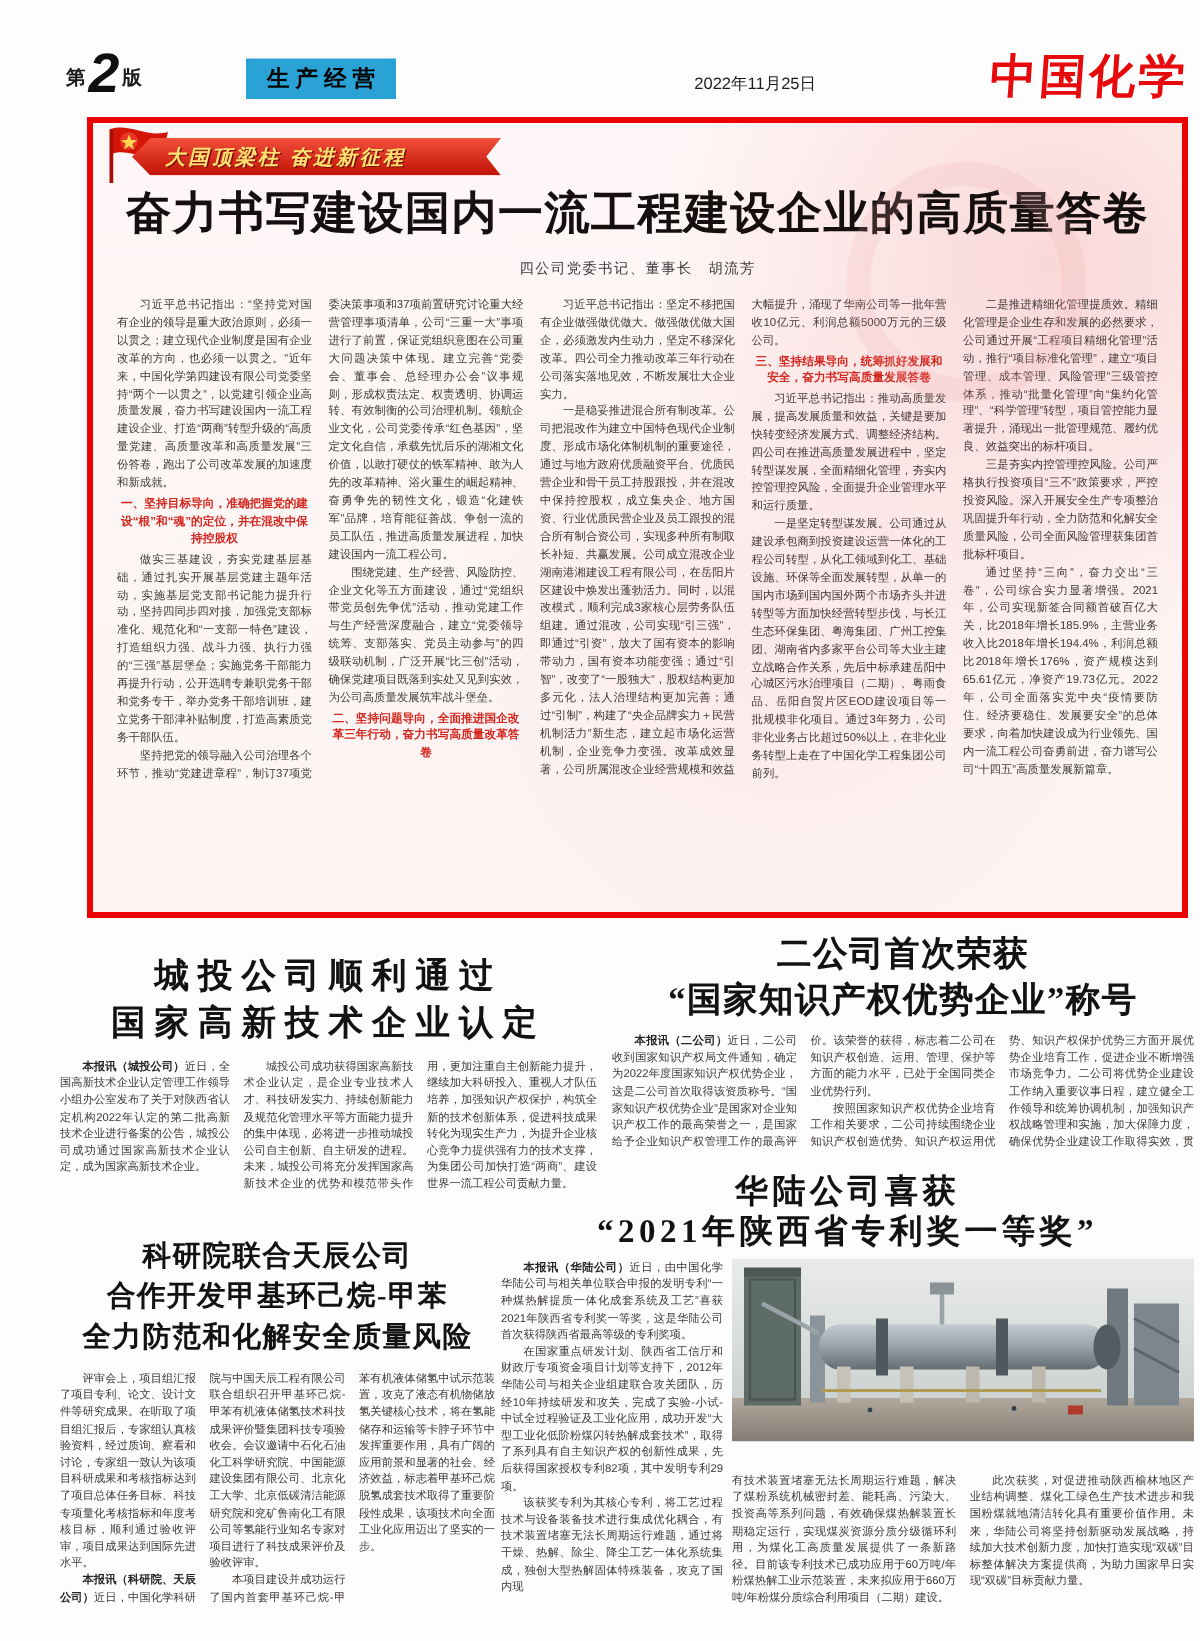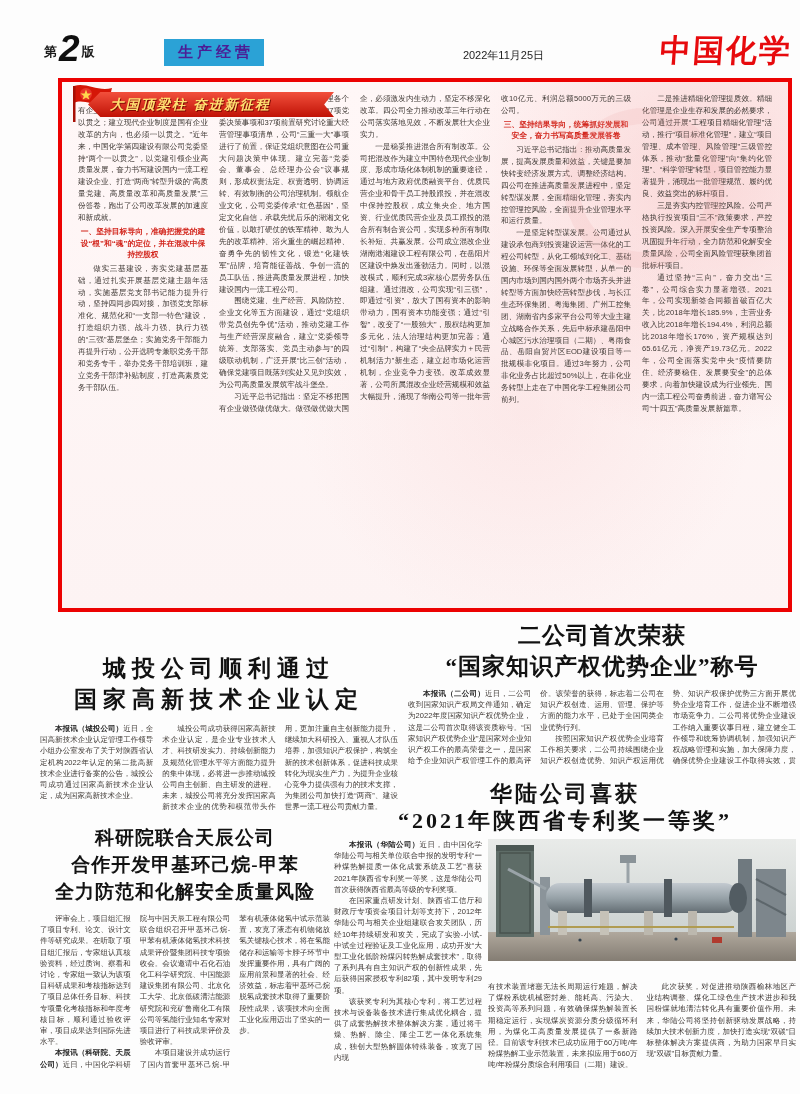--- a/index.html
+++ b/index.html
@@ -4,21 +4,21 @@
 <style>
   *{margin:0;padding:0;box-sizing:border-box}
   html,body{background:#ffffff}
   .page{position:relative;width:800px;height:1094px;background:#fdfdfd;overflow:hidden;
         font-family:"Liberation Sans",sans-serif;color:#3d3734}
   
   .hdr{position:absolute;top:30px;left:44px;right:6px;height:48px}
   .pageno{position:absolute;left:0;top:2px;display:flex;align-items:flex-end}
   .pn-cn{font-size:13px;font-weight:bold;color:#1a1a1a;padding-bottom:5px}
   .pn-num{font-size:37px;font-weight:bold;font-style:italic;color:#0f0f0f;line-height:34px;margin:0 2px}
-  .section-badge{position:absolute;left:120px;top:9px;background:#2ba2d6;color:#4c1d95;font-weight:bold;
+  .section-badge{position:absolute;left:120px;top:9px;background:#2ba2d6;color:#000000;font-weight:bold;
         font-size:15px;letter-spacing:4px;padding:4px 10px 4px 14px}
   .date{position:absolute;left:300px;width:200px;top:18px;text-align:right;font-size:11px;color:#1d1d1d}
   .masthead{position:absolute;right:2px;top:0;font-family:"Liberation Serif",serif;font-size:31px;
         font-weight:bold;color:#e70a0d;letter-spacing:2px;transform:skewX(-4deg)}
   
   .main-box{position:absolute;left:58px;top:78px;width:734px;height:534px;border:4px solid #ec0202;
         background:
           radial-gradient(circle at 88% 18%, rgba(243,170,170,.40), rgba(243,170,170,0) 34%),
           radial-gradient(circle at 64% 62%, rgba(247,200,200,.28), rgba(247,200,200,0) 40%),
           linear-gradient(180deg,#fff7f7,#fdf3f3);
@@ -37,21 +37,21 @@
   .main-body{margin:11px 16px 0;height:398px;column-count:5;column-gap:11px;font-size:7.6px;
         line-height:11.9px;text-align:justify;color:#3e3834;overflow:hidden}
   .body-p{margin:0;text-indent:2em}
   .body-p.cont{text-indent:0}
   .sub-h{margin:2px 0;color:#d3281f;font-weight:bold;text-align:center;text-indent:0;font-size:7.8px;
         line-height:11.6px;break-inside:avoid}
   .lead{font-weight:bold;color:#242424}
   
   .art{position:absolute}
   .art-h{text-align:center;font-weight:bold;color:#121212;font-family:"Liberation Serif",serif}
-  #art-chengtou{left:40px;top:653px;width:358px}
+  #art-chengtou{left:40px;top:635px;width:358px}
   #art-chengtou .art-h{font-size:23px;line-height:31px;letter-spacing:6px}
   #art-ergongsi{left:408px;top:620px;width:388px}
   #art-ergongsi .art-h{font-size:23px;line-height:31px;letter-spacing:1px}
   #art-keyanyuan{left:40px;top:824px;width:290px}
   #art-keyanyuan .art-h{font-size:19px;line-height:27px;letter-spacing:1px}
   #art-hualu{left:334px;top:780px;width:462px}
   #art-hualu .art-h{font-size:22px;line-height:27px;letter-spacing:3px}
   .art-body{margin-top:8px;column-gap:9px;font-size:7.5px;line-height:11.2px;text-align:justify;
         color:#3e3834;overflow:hidden}
   #art-chengtou .art-body{column-count:3;height:114px}
@@ -82,26 +82,29 @@
 
   <div class="main-box">
     <div class="wm-ring"></div>
     <svg class="flag" viewBox="0 0 46 40">
       <path d="M6 2 C 18 -2, 30 8, 44 4 L 40 20 C 28 24, 16 14, 6 19 Z" fill="#d51607"></path>
       <rect x="5" y="2" width="2.5" height="36" fill="#a80f04"></rect>
       <circle cx="18" cy="10" r="6" fill="#e8352a"></circle>
       <path d="M18 5.5 19.4 9.4 23.5 9.5 20.2 11.9 21.4 15.8 18 13.4 14.6 15.8 15.8 11.9 12.5 9.5 16.6 9.4 Z" fill="#ffd84d"></path>
     </svg>
     <div class="ribbon">大国顶梁柱 奋进新征程</div>
+    <div class="main-headline">奋力书写建设国内一流工程建设企业的高质量答卷</div>
+    <div class="main-byline">四公司党委书记、董事长　胡流芳</div>
     <div class="main-body">
         <p class="body-p">习近平总书记指出：“坚持党对国有企业的领导是重大政治原则，必须一以贯之；建立现代企业制度是国有企业改革的方向，也必须一以贯之。”近年来，中国化学第四建设有限公司党委坚持“两个一以贯之”，以党建引领企业高质量发展，奋力书写建设国内一流工程建设企业、打造“两商”转型升级的“高质量党建、高质量改革和高质量发展”三份答卷，跑出了公司改革发展的加速度和新成就。</p>
         <p class="sub-h">一、坚持目标导向，准确把握党的建设“根”和“魂”的定位，并在混改中保持控股权</p>
         <p class="body-p">做实三基建设，夯实党建基层基础，通过扎实开展基层党建主题年活动，实施基层党支部书记能力提升行动，坚持四同步四对接，加强党支部标准化、规范化和“一支部一特色”建设，打造组织力强、战斗力强、执行力强的“三强”基层堡垒；实施党务干部能力再提升行动，公开选聘专兼职党务干部和党务专干，举办党务干部培训班，建立党务干部津补贴制度，打造高素质党务干部队伍。</p>
         <p class="body-p">坚持把党的领导融入公司治理各个环节，推动“党建进章程”，制订37项党委决策事项和37项前置研究讨论重大经营管理事项清单，公司“三重一大”事项进行了前置，保证党组织意图在公司重大问题决策中体现。建立完善“党委会、董事会、总经理办公会”议事规则，形成权责法定、权责透明、协调运转、有效制衡的公司治理机制。领航企业文化，公司党委传承“红色基因”，坚定文化自信，承载先忧后乐的湖湘文化价值，以敢打硬仗的铁军精神、敢为人先的改革精神、浴火重生的崛起精神、奋勇争先的韧性文化，锻造“化建铁军”品牌，培育能征善战、争创一流的员工队伍，推进高质量发展进程，加快建设国内一流工程公司。</p>
         <p class="body-p">围绕党建、生产经营、风险防控、企业文化等五方面建设，通过“党组织带党员创先争优”活动，推动党建工作与生产经营深度融合，建立“党委领导统筹、支部落实、党员主动参与”的四级联动机制，广泛开展“比三创”活动，确保党建项目既落到实处又见到实效，为公司高质量发展筑牢战斗堡垒。</p>
+        <p class="sub-h">二、坚持问题导向，全面推进国企改革三年行动，奋力书写高质量改革答卷</p>
         <p class="body-p">习近平总书记指出：坚定不移把国有企业做强做优做大。做强做优做大国企，必须激发内生动力，坚定不移深化改革。四公司全力推动改革三年行动在公司落实落地见效，不断发展壮大企业实力。</p>
         <p class="body-p">一是稳妥推进混合所有制改革。公司把混改作为建立中国特色现代企业制度、形成市场化体制机制的重要途径，通过与地方政府优质融资平台、优质民营企业和骨干员工持股跟投，并在混改中保持控股权，成立集央企、地方国资、行业优质民营企业及员工跟投的混合所有制合资公司，实现多种所有制取长补短、共赢发展。公司成立混改企业湖南港湘建设工程有限公司，在岳阳片区建设中焕发出蓬勃活力。同时，以混改模式，顺利完成3家核心层劳务队伍组建。通过混改，公司实现“引三强”，即通过“引资”，放大了国有资本的影响带动力，国有资本功能变强；通过“引智”，改变了“一股独大”，股权结构更加多元化，法人治理结构更加完善；通过“引制”，构建了“央企品牌实力＋民营机制活力”新生态，建立起市场化运营机制，企业竞争力变强。改革成效显著，公司所属混改企业经营规模和效益大幅提升，涌现了华南公司等一批年营收10亿元、利润总额5000万元的三级公司。</p>
         <p class="sub-h">三、坚持结果导向，统筹抓好发展和安全，奋力书写高质量发展答卷</p>
         <p class="body-p">习近平总书记指出：推动高质量发展，提高发展质量和效益，关键是要加快转变经济发展方式、调整经济结构。四公司在推进高质量发展进程中，坚定转型谋发展，全面精细化管理，夯实内控管理控风险，全面提升企业管理水平和运行质量。</p>
         <p class="body-p">一是坚定转型谋发展。公司通过从建设承包商到投资建设运营一体化的工程公司转型，从化工领域到化工、基础设施、环保等全面发展转型，从单一的国内市场到国内国外两个市场齐头并进转型等方面加快经营转型步伐，与长江生态环保集团、粤海集团、广州工控集团、湖南省内多家平台公司等大业主建立战略合作关系，先后中标承建岳阳中心城区污水治理项目（二期）、粤雨食品、岳阳自贸片区EOD建设项目等一批规模非化项目。通过3年努力，公司非化业务占比超过50%以上，在非化业务转型上走在了中国化学工程集团公司前列。</p>
         <p class="body-p">二是推进精细化管理提质效。精细化管理是企业生存和发展的必然要求，公司通过开展“工程项目精细化管理”活动，推行“项目标准化管理”，建立“项目管理、成本管理、风险管理”三级管控体系，推动“批量化管理”向“集约化管理”、“科学管理”转型，项目管控能力显著提升，涌现出一批管理规范、履约优良、效益突出的标杆项目。</p>
         <p class="body-p">三是夯实内控管理控风险。公司严格执行投资项目“三不”政策要求，严控投资风险。深入开展安全生产专项整治巩固提升年行动，全力防范和化解安全质量风险，公司全面风险管理获集团首批标杆项目。</p>
         <p class="body-p">通过坚持“三向”，奋力交出“三卷”，公司综合实力显著增强。2021年，公司实现新签合同额首破百亿大关，比2018年增长185.9%，主营业务收入比2018年增长194.4%，利润总额比2018年增长176%，资产规模达到65.61亿元，净资产19.73亿元。2022年，公司全面落实党中央“疫情要防住、经济要稳住、发展要安全”的总体要求，向着加快建设成为行业领先、国内一流工程公司奋勇前进，奋力谱写公司“十四五”高质量发展新篇章。</p>
       </div>
   </div>
@@ -135,21 +138,21 @@
       </div>
   </div>
 
   <div class="art" id="art-hualu">
     <div class="art-h">华陆公司喜获</div>
     <div class="art-h">“2021年陕西省专利奖一等奖”</div>
     <div class="hl-wrap">
       <div class="hl-col1">
           <p class="body-p"><b class="lead">本报讯（华陆公司）</b>近日，由中国化学华陆公司与相关单位联合申报的发明专利“一种煤热解提质一体化成套系统及工艺”喜获2021年陕西省专利奖一等奖，这是华陆公司首次获得陕西省最高等级的专利奖项。</p>
           <p class="body-p">在国家重点研发计划、陕西省工信厅和财政厅专项资金项目计划等支持下，2012年华陆公司与相关企业组建联合攻关团队，历经10年持续研发和攻关，完成了实验-小试-中试全过程验证及工业化应用，成功开发“大型工业化低阶粉煤闪转热解成套技术”，取得了系列具有自主知识产权的创新性成果，先后获得国家授权专利82项，其中发明专利29项。</p>
-          <p class="body-p">该获奖专利为其核心专利，将工艺过程技术与设备装备技术进行集成优化耦合，提供了成套热解技术整体解决方案，通过将干燥、热解、除尘、降尘工艺一体化系统集成，独创大型热解固体特殊装备，攻克了国内现</p>
+          <p class="body-p">该获奖专利为其核心专利，将工艺过程技术与设备装备技术进行集成优化耦合，有技术装置堵塞无法长周期运行难题，通过将干燥、热解、除尘、降尘工艺一体化系统集成，独创大型热解固体特殊装备，攻克了国内现</p>
         </div>
       <div class="hl-right">
         <svg class="photo" viewBox="0 0 308 122">
           <defs>
             <linearGradient id="sky" x1="0" y1="0" x2="0" y2="1">
               <stop offset="0" stop-color="#e9ebe9"></stop>
                 <stop offset="1" stop-color="#ccd2d1"></stop>
             </linearGradient>
             <linearGradient id="cyl" x1="0" y1="0" x2="0" y2="1">
               <stop offset="0" stop-color="#c3cad0"></stop>

